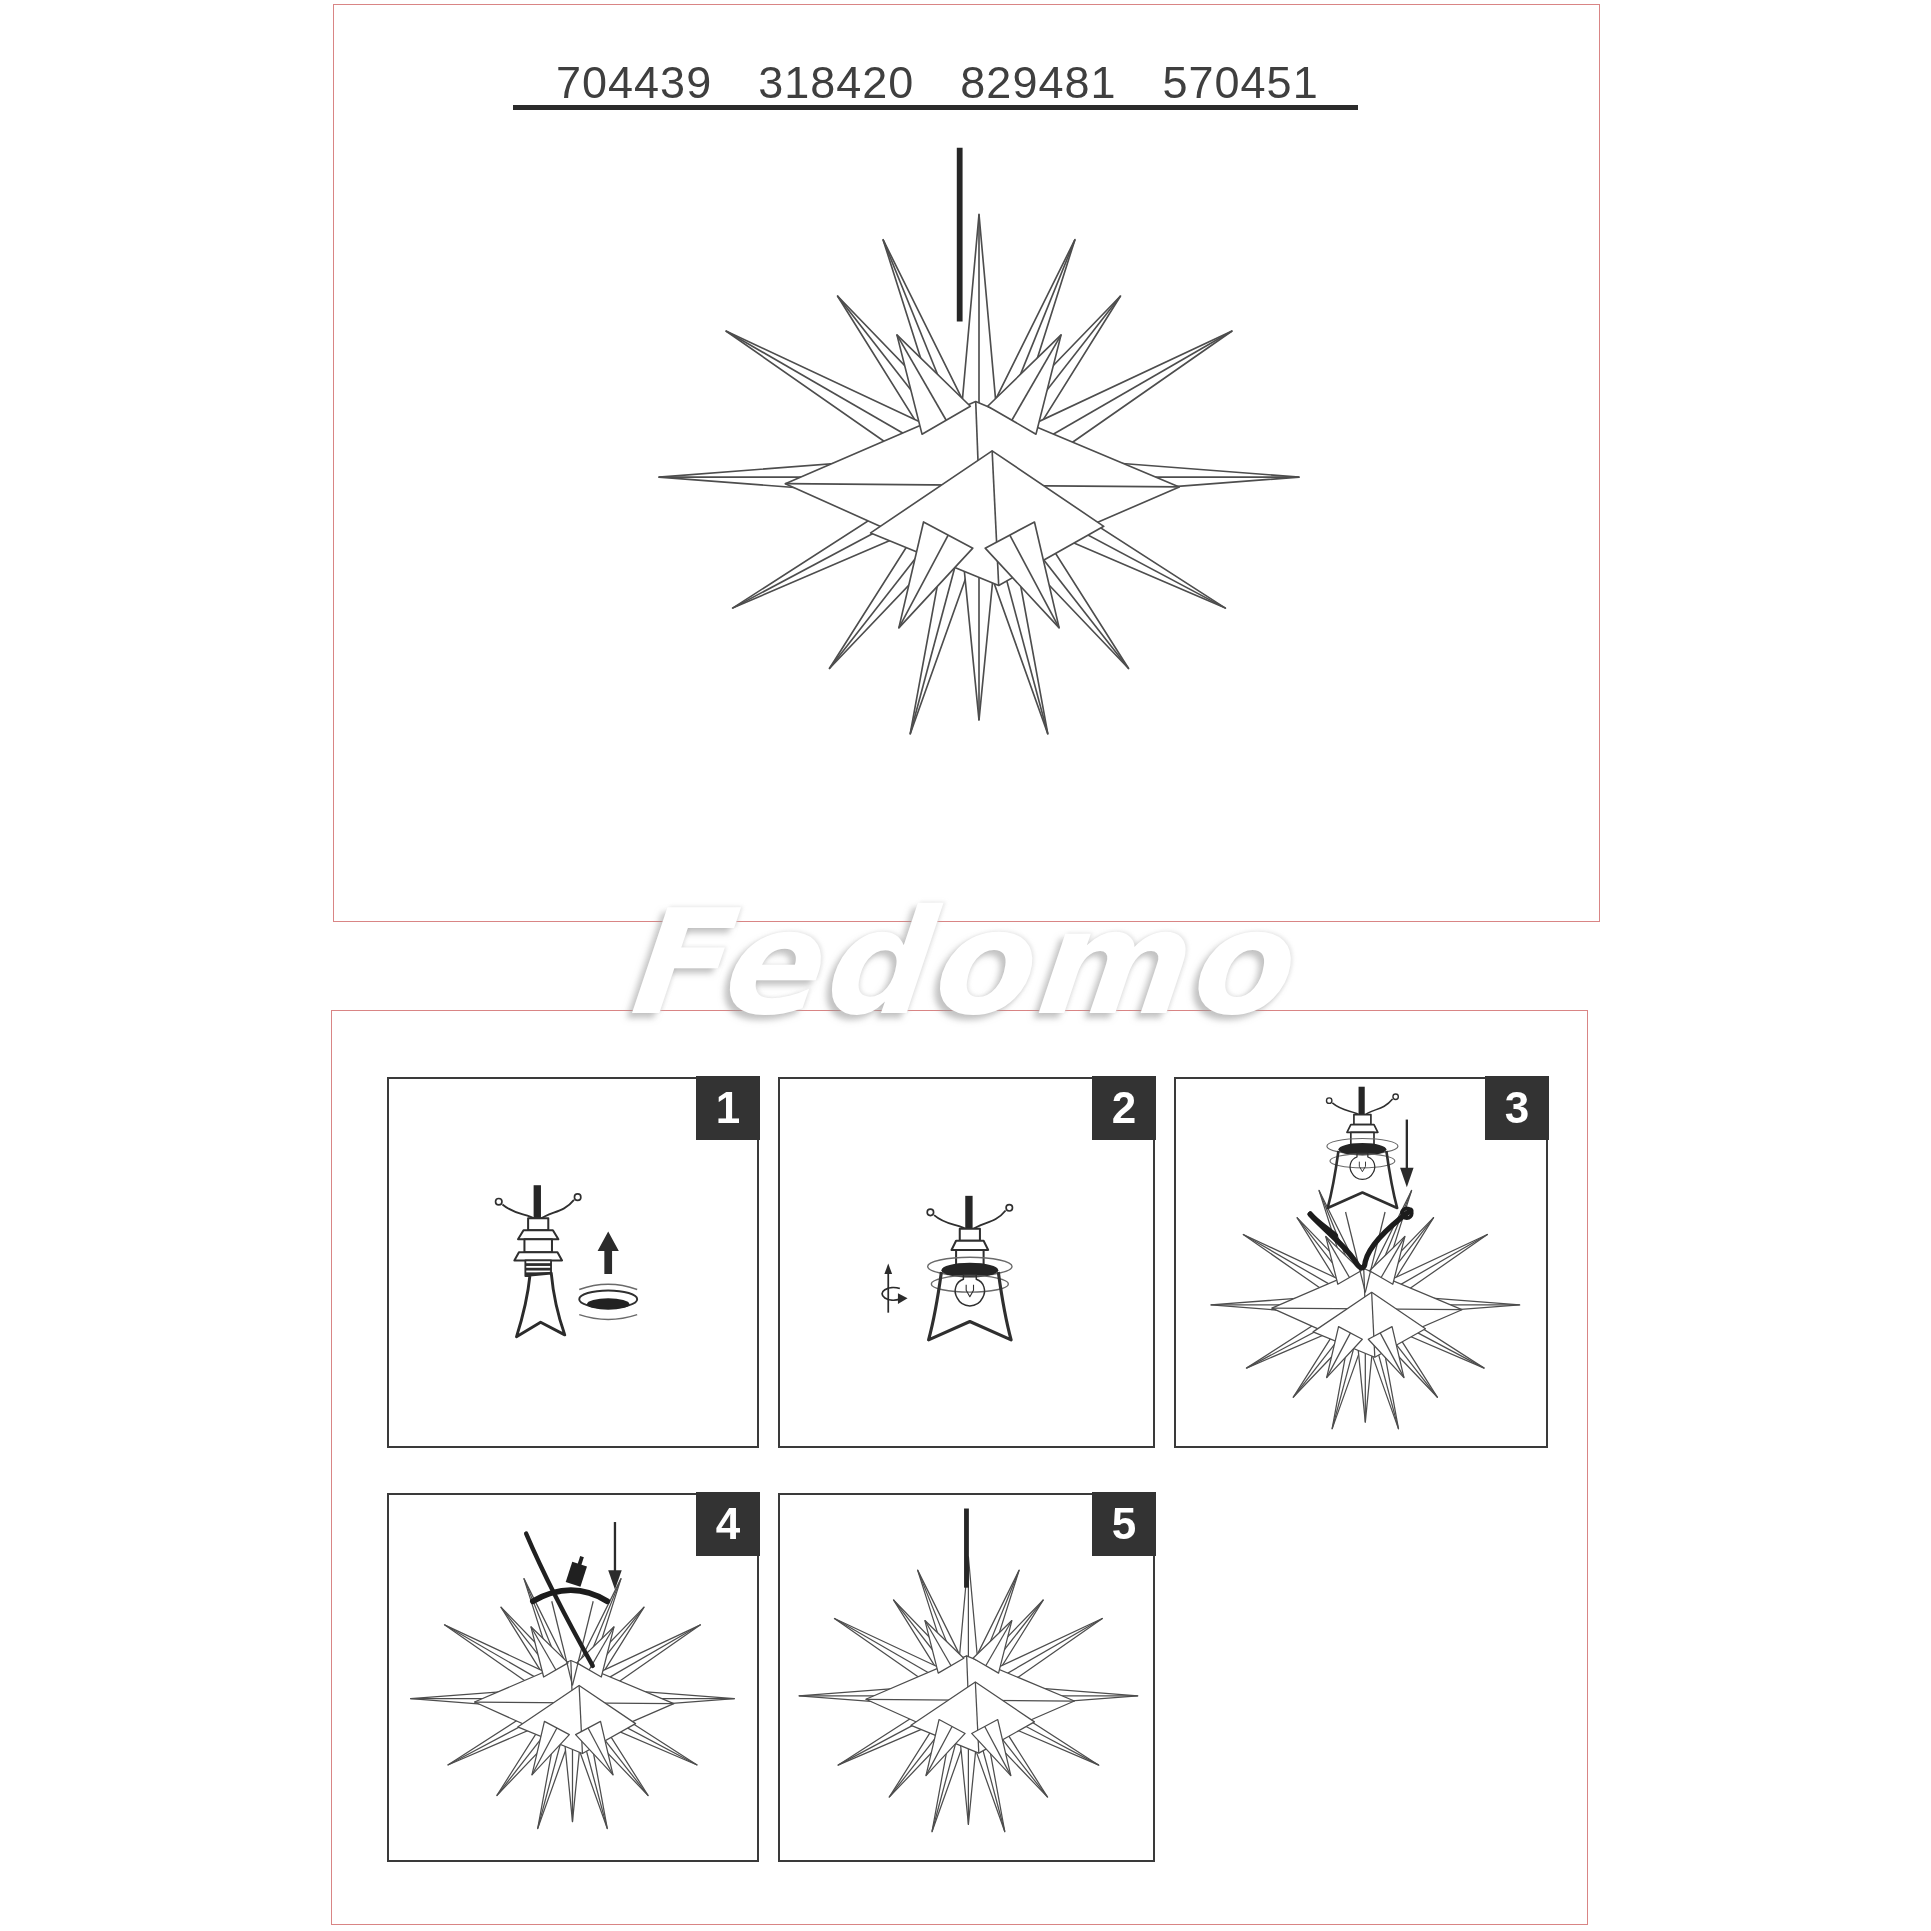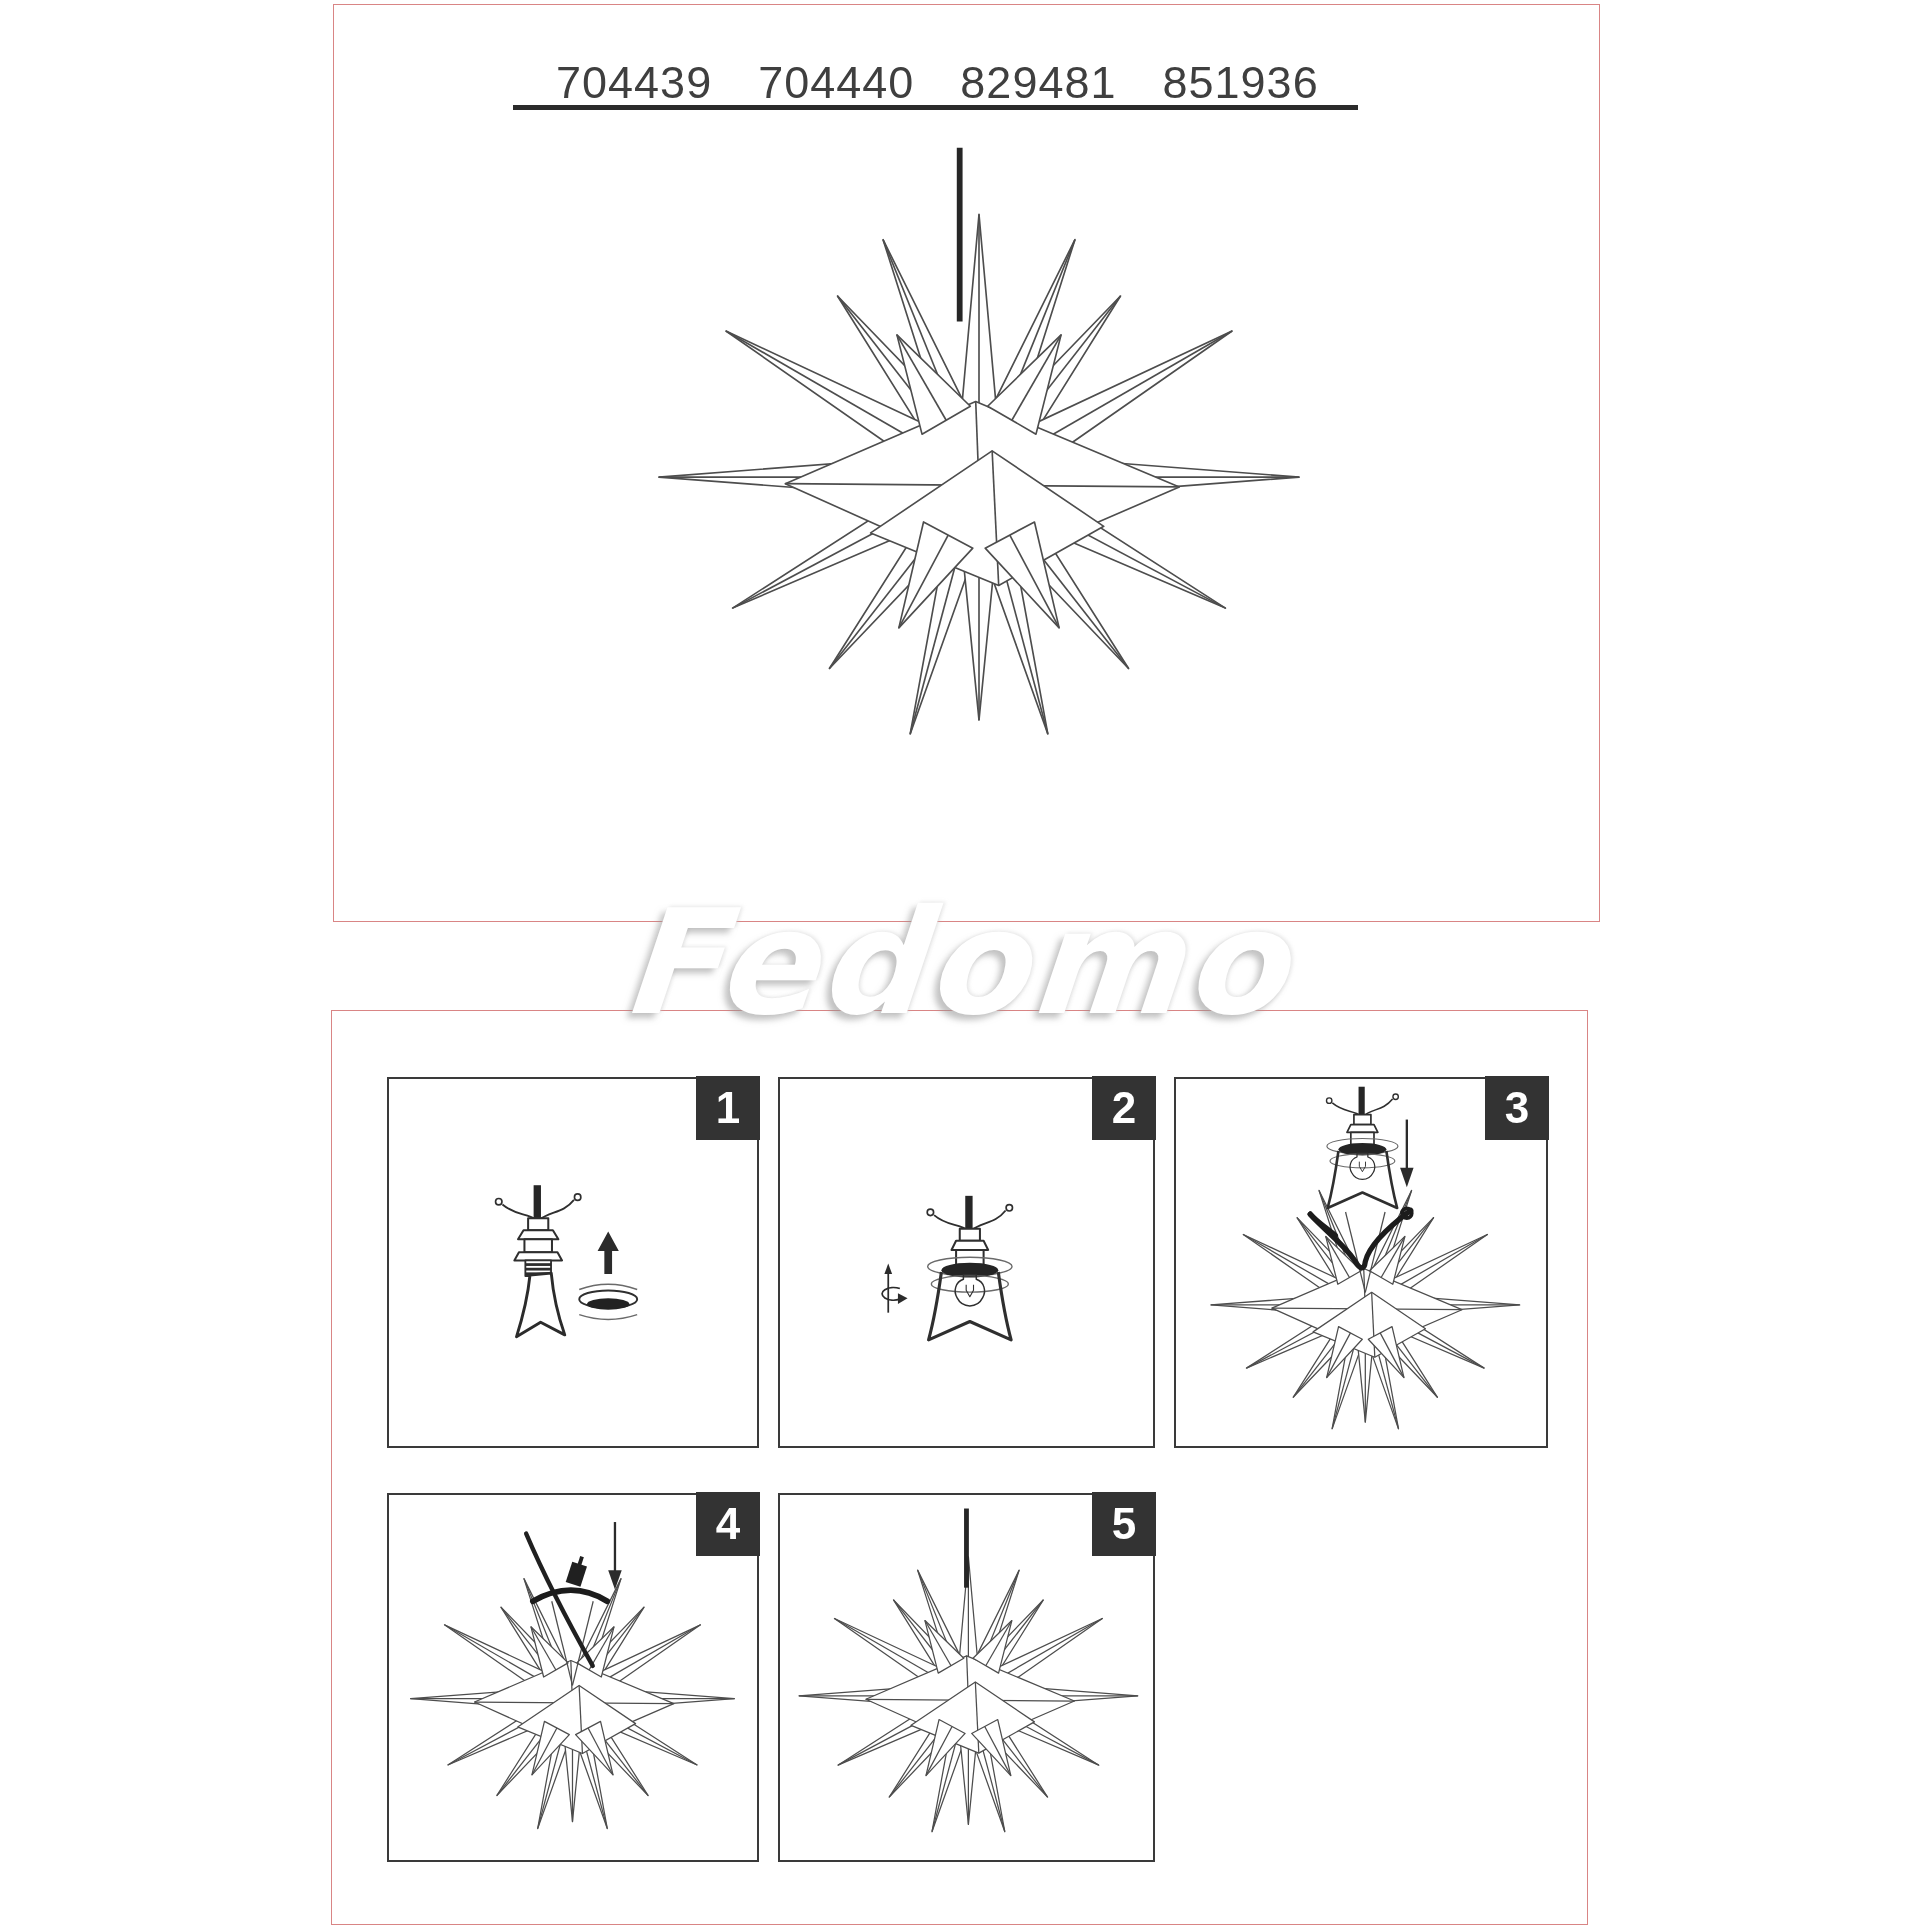--- a/index.html
+++ b/index.html
@@ -112,23 +112,23 @@
       <circle cx="46" cy="-7" r="5" stroke-width="4"></circle>
     </g>
   </defs>
 </svg>
 
 <div class="page">
 
   <div class="panel" id="panel-top">
     <div class="numbers-row">
       <span>704439</span>
-      <span>704440</span>
+      <span>318420</span>
       <span>829481</span>
-      <span>851936</span>
+      <span>570451</span>
     </div>
     <div class="numbers-underline"></div>
 
     <svg class="main-star-svg" width="676" height="647" viewBox="0 0 700 670">
       <g>
           <path d="M393.28765658297124,324.72941878722634 L496.5274311275067,159.45344064160017 L361.136817835817,299.61043059393944 Z" fill="#fff" stroke="#4d4d4d" stroke-width="1.7" stroke-linejoin="round"></path>
           <path d="M377.2122372093941,312.1699246905829 L496.5274311275067,159.45344064160017" fill="none" stroke="#4d4d4d" stroke-width="1.7" stroke-linejoin="round"></path>
           <path d="M338.863182164183,299.61043059393944 L203.47256887249333,159.45344064160017 L306.71234341702876,324.72941878722634 Z" fill="#fff" stroke="#4d4d4d" stroke-width="1.7" stroke-linejoin="round"></path>
           <path d="M322.7877627906059,312.1699246905829 L203.47256887249333,159.45344064160017" fill="none" stroke="#4d4d4d" stroke-width="1.7" stroke-linejoin="round"></path>
           <path d="M306.7123434170288,369.27058121277366 L195.09957280806444,545.2635056074513 L338.86318216418306,394.38956940606056 Z" fill="#fff" stroke="#4d4d4d" stroke-width="1.7" stroke-linejoin="round"></path>

